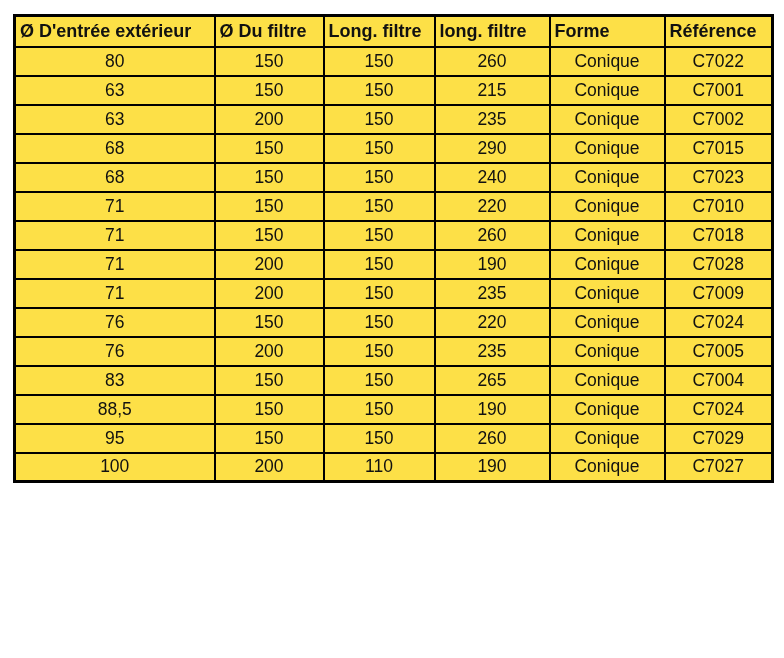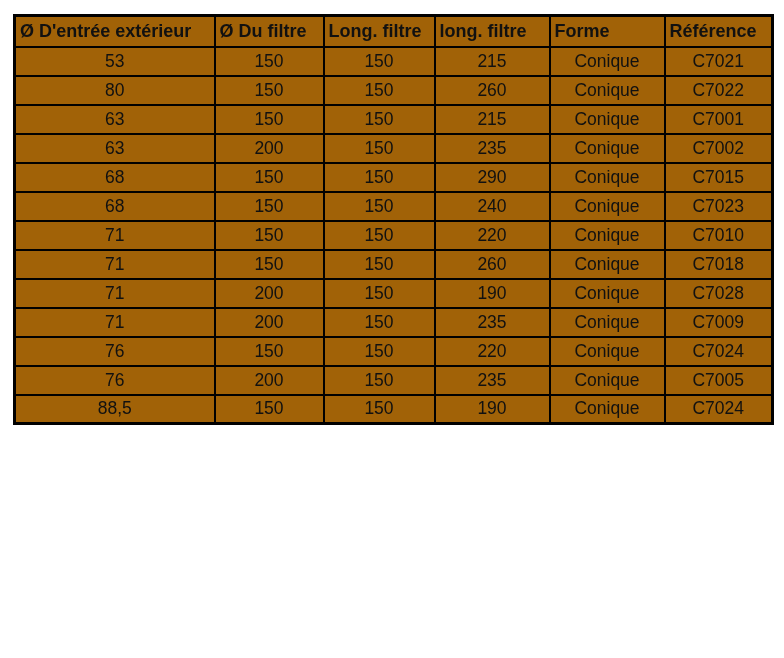--- a/index.html
+++ b/index.html
@@ -13,21 +13,21 @@
   }
   .table-wrap {
     position: absolute;
     left: 13px;
     top: 14px;
   }
   table.ref-table {
     border-collapse: collapse;
     table-layout: fixed;
     width: 758px;
-    background: #a16207;
+    background: #fde047;
     border: 3px solid #000000;
   }
   table.ref-table th,
   table.ref-table td {
     border: 2px solid #000000;
     color: #111111;
     overflow: hidden;
     white-space: nowrap;
     box-sizing: border-box;
   }
@@ -70,118 +70,134 @@
           <th>Ø D'entrée extérieur</th>
           <th>Ø Du filtre</th>
           <th>Long. filtre</th>
           <th>long. filtre</th>
           <th>Forme</th>
           <th>Référence</th>
         </tr>
     </thead>
     <tbody>
         <tr>
-          <td>53</td>
+          <td>80</td>
+          <td>150</td>
+          <td>150</td>
+          <td>260</td>
+          <td>Conique</td>
+          <td>C7022</td>
+        </tr>
+        <tr>
+          <td>63</td>
           <td>150</td>
           <td>150</td>
           <td>215</td>
           <td>Conique</td>
-          <td>C7021</td>
-        </tr>
-        <tr>
-          <td>80</td>
+          <td>C7001</td>
+        </tr>
+        <tr>
+          <td>63</td>
+          <td>200</td>
+          <td>150</td>
+          <td>235</td>
+          <td>Conique</td>
+          <td>C7002</td>
+        </tr>
+        <tr>
+          <td>68</td>
+          <td>150</td>
+          <td>150</td>
+          <td>290</td>
+          <td>Conique</td>
+          <td>C7015</td>
+        </tr>
+        <tr>
+          <td>68</td>
+          <td>150</td>
+          <td>150</td>
+          <td>240</td>
+          <td>Conique</td>
+          <td>C7023</td>
+        </tr>
+        <tr>
+          <td>71</td>
+          <td>150</td>
+          <td>150</td>
+          <td>220</td>
+          <td>Conique</td>
+          <td>C7010</td>
+        </tr>
+        <tr>
+          <td>71</td>
           <td>150</td>
           <td>150</td>
           <td>260</td>
           <td>Conique</td>
-          <td>C7022</td>
-        </tr>
-        <tr>
-          <td>63</td>
-          <td>150</td>
-          <td>150</td>
-          <td>215</td>
-          <td>Conique</td>
-          <td>C7001</td>
-        </tr>
-        <tr>
-          <td>63</td>
+          <td>C7018</td>
+        </tr>
+        <tr>
+          <td>71</td>
+          <td>200</td>
+          <td>150</td>
+          <td>190</td>
+          <td>Conique</td>
+          <td>C7028</td>
+        </tr>
+        <tr>
+          <td>71</td>
           <td>200</td>
           <td>150</td>
           <td>235</td>
           <td>Conique</td>
-          <td>C7002</td>
-        </tr>
-        <tr>
-          <td>68</td>
-          <td>150</td>
-          <td>150</td>
-          <td>290</td>
-          <td>Conique</td>
-          <td>C7015</td>
-        </tr>
-        <tr>
-          <td>68</td>
-          <td>150</td>
-          <td>150</td>
-          <td>240</td>
-          <td>Conique</td>
-          <td>C7023</td>
-        </tr>
-        <tr>
-          <td>71</td>
+          <td>C7009</td>
+        </tr>
+        <tr>
+          <td>76</td>
           <td>150</td>
           <td>150</td>
           <td>220</td>
           <td>Conique</td>
-          <td>C7010</td>
-        </tr>
-        <tr>
-          <td>71</td>
+          <td>C7024</td>
+        </tr>
+        <tr>
+          <td>76</td>
+          <td>200</td>
+          <td>150</td>
+          <td>235</td>
+          <td>Conique</td>
+          <td>C7005</td>
+        </tr>
+        <tr>
+          <td>83</td>
+          <td>150</td>
+          <td>150</td>
+          <td>265</td>
+          <td>Conique</td>
+          <td>C7004</td>
+        </tr>
+        <tr>
+          <td>88,5</td>
+          <td>150</td>
+          <td>150</td>
+          <td>190</td>
+          <td>Conique</td>
+          <td>C7024</td>
+        </tr>
+        <tr>
+          <td>95</td>
           <td>150</td>
           <td>150</td>
           <td>260</td>
           <td>Conique</td>
-          <td>C7018</td>
-        </tr>
-        <tr>
-          <td>71</td>
-          <td>200</td>
-          <td>150</td>
+          <td>C7029</td>
+        </tr>
+        <tr>
+          <td>100</td>
+          <td>200</td>
+          <td>110</td>
           <td>190</td>
           <td>Conique</td>
-          <td>C7028</td>
-        </tr>
-        <tr>
-          <td>71</td>
-          <td>200</td>
-          <td>150</td>
-          <td>235</td>
-          <td>Conique</td>
-          <td>C7009</td>
-        </tr>
-        <tr>
-          <td>76</td>
-          <td>150</td>
-          <td>150</td>
-          <td>220</td>
-          <td>Conique</td>
-          <td>C7024</td>
-        </tr>
-        <tr>
-          <td>76</td>
-          <td>200</td>
-          <td>150</td>
-          <td>235</td>
-          <td>Conique</td>
-          <td>C7005</td>
-        </tr>
-        <tr>
-          <td>88,5</td>
-          <td>150</td>
-          <td>150</td>
-          <td>190</td>
-          <td>Conique</td>
-          <td>C7024</td>
+          <td>C7027</td>
         </tr>
       </tbody>
   </table>
 </div>
 
 </body></html>

